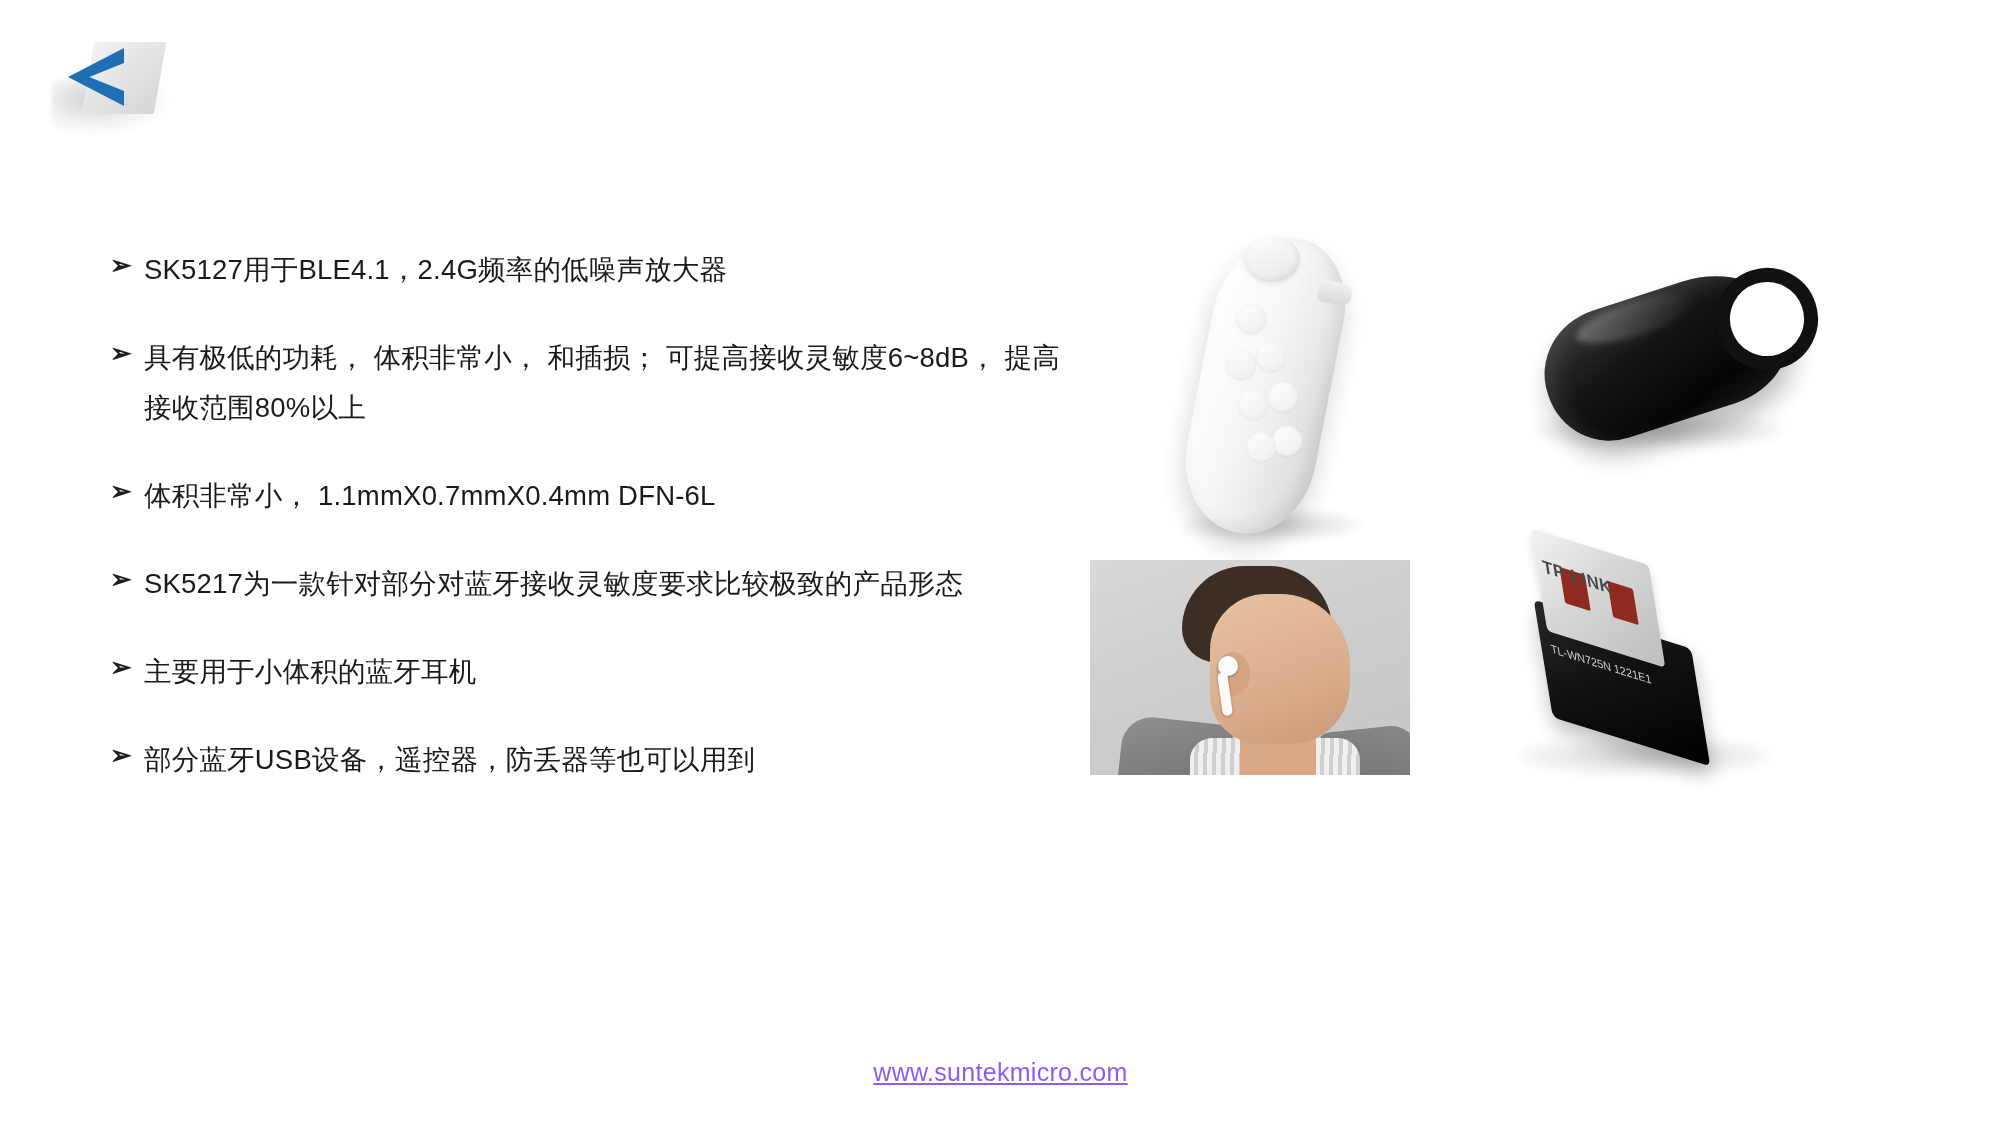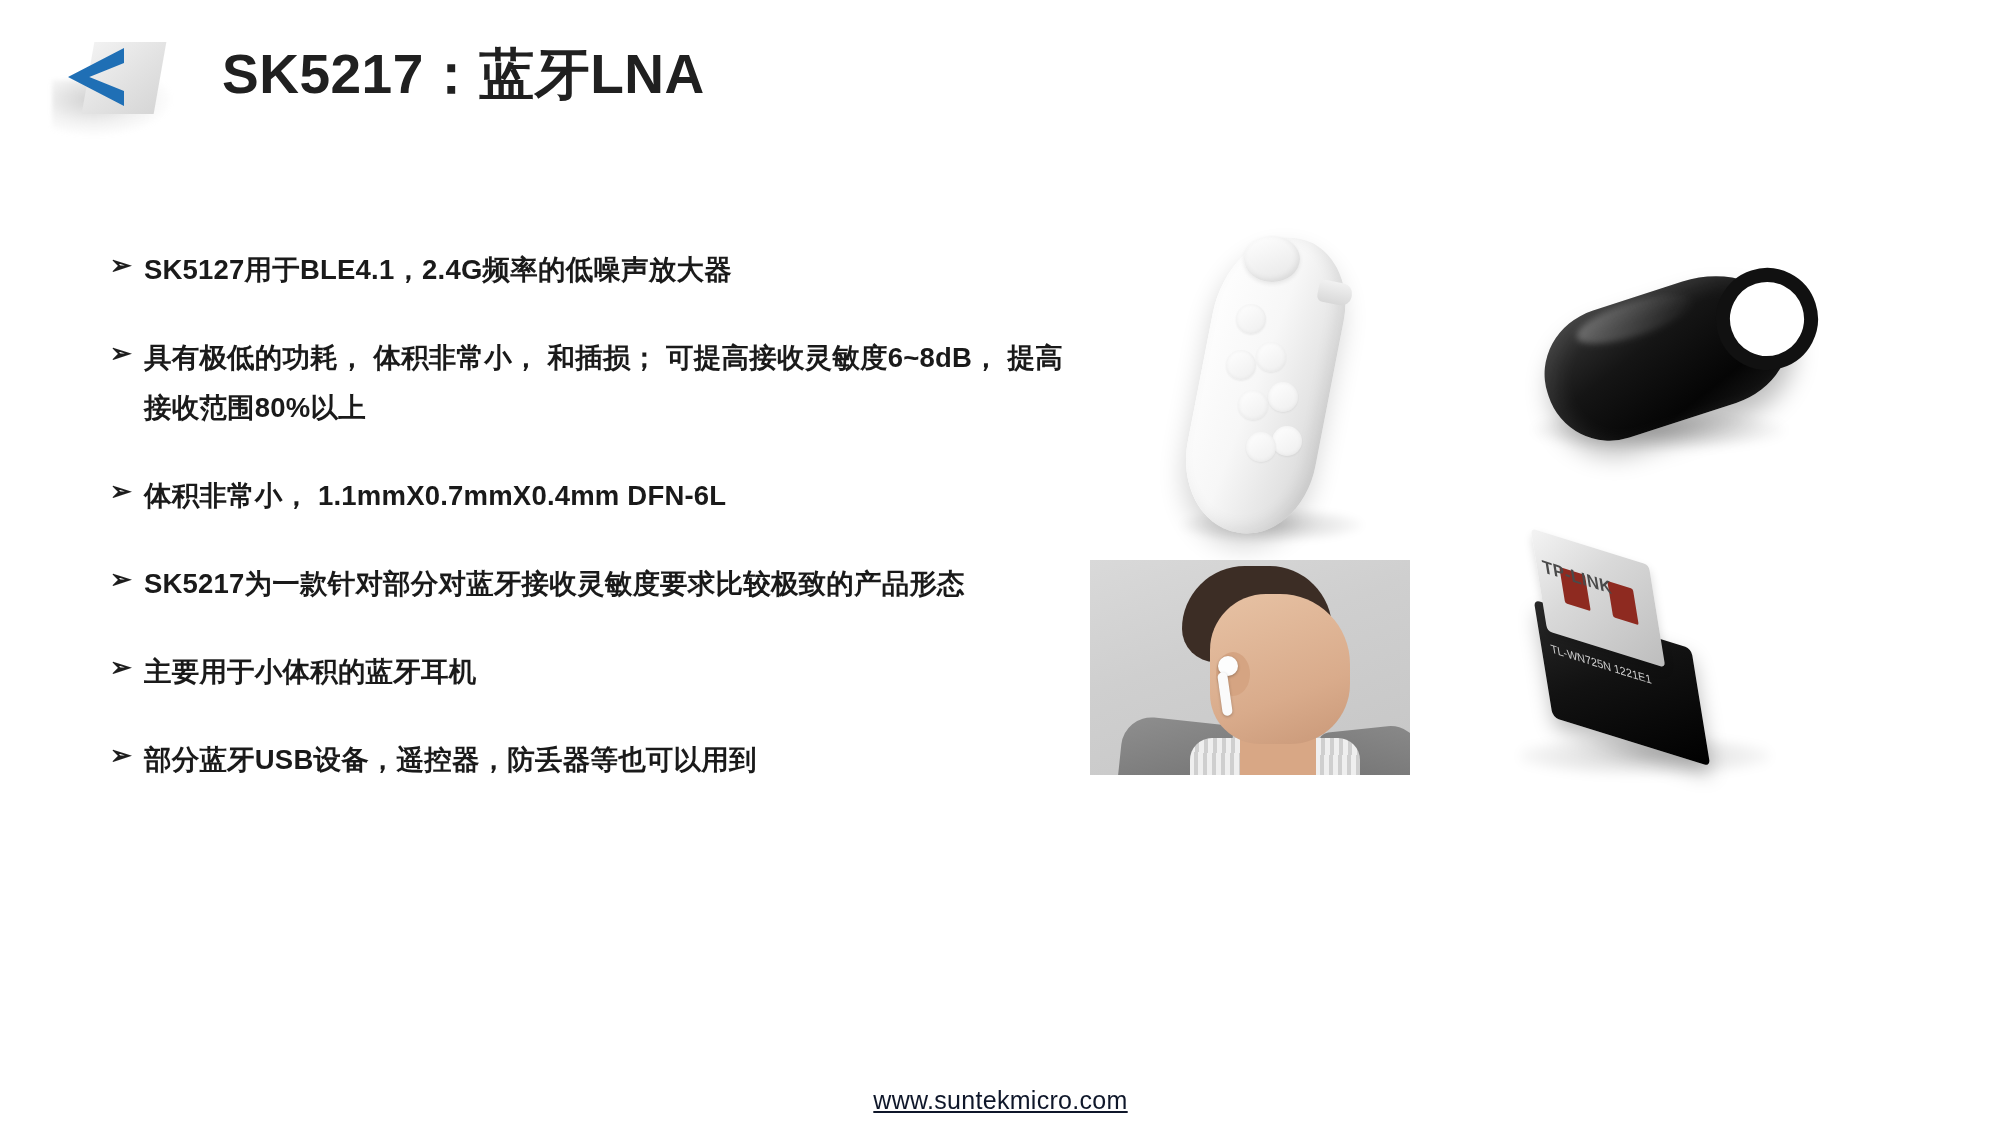--- a/index.html
+++ b/index.html
@@ -84,21 +84,21 @@
     flex: 0 0 auto;
     width: 34px;
     color: #1d1d1d;
     font-size: 26px;
     line-height: 40px;
     font-weight: bold;
   }
   .bullet-text {
     flex: 1 1 auto;
     font-size: 27.5px;
-    font-weight: bold;
+    font-weight: normal;
     line-height: 50px;
     color: #1a1a1a;
     letter-spacing: 0.2px;
   }
 
   
   .media-area {
     position: absolute;
     left: 1100px;
     top: 210px;
@@ -388,36 +388,34 @@
   }
 
   
   .footer-link {
     position: absolute;
     left: 0;
     top: 1058px;
     width: 2001px;
     text-align: center;
     font-size: 25px;
-    color: #0f172a;
+    color: #8b5cf6;
     text-decoration: underline;
     letter-spacing: 0.3px;
-    margin-top: 28px;
   }
 </style>
 </head>
 <body>
 
 <div class="slide-header">
   <div class="logo-mark">
     <div class="lg-shadow"></div>
     <div class="lg-grey"></div>
     <div class="lg-blue"></div>
   </div>
-  <div class="slide-title">SK5217：蓝牙LNA</div>
 </div>
 
 <div class="bullets">
 
   <div class="bullet-row">
     <div class="bullet-marker">➢</div>
     <div class="bullet-text">SK5127用于BLE4.1，2.4G频率的低噪声放大器</div>
   </div>
 
   <div class="bullet-row">

